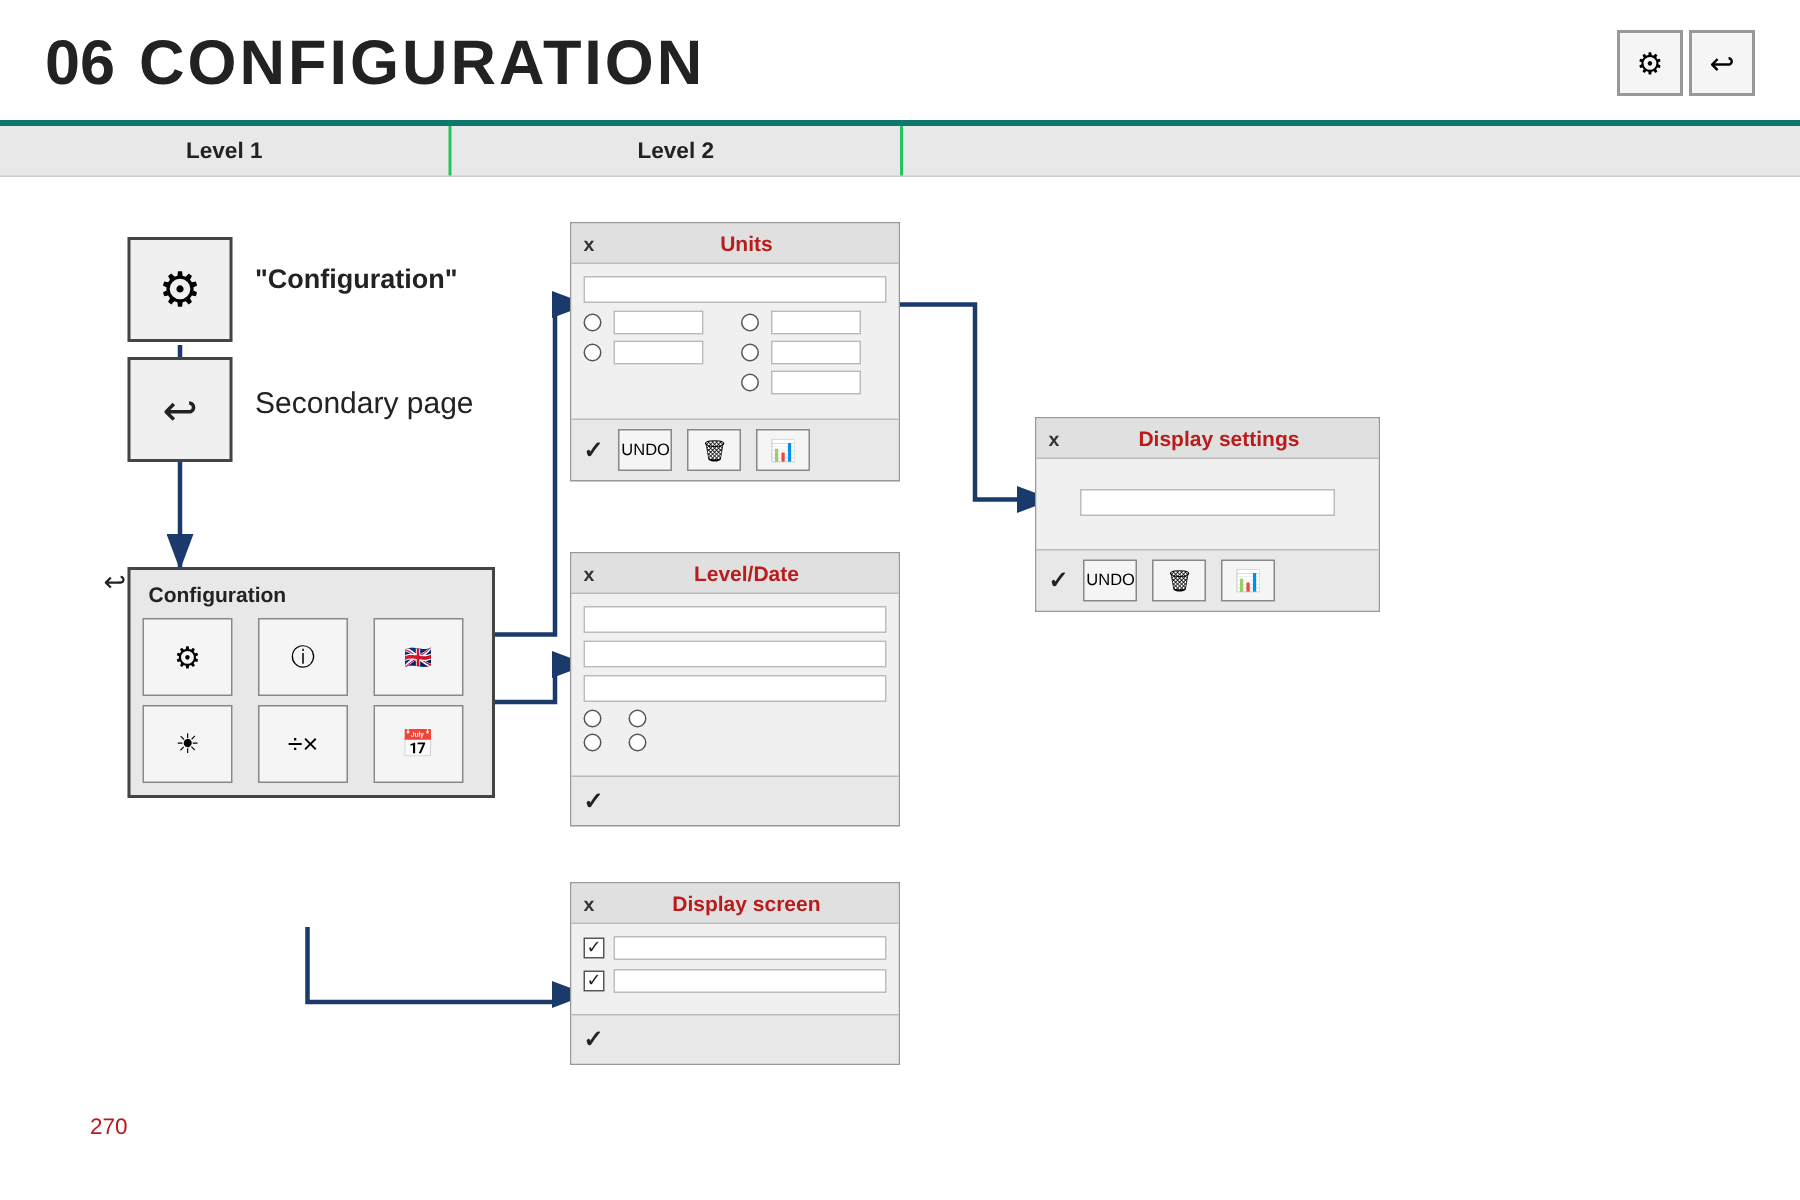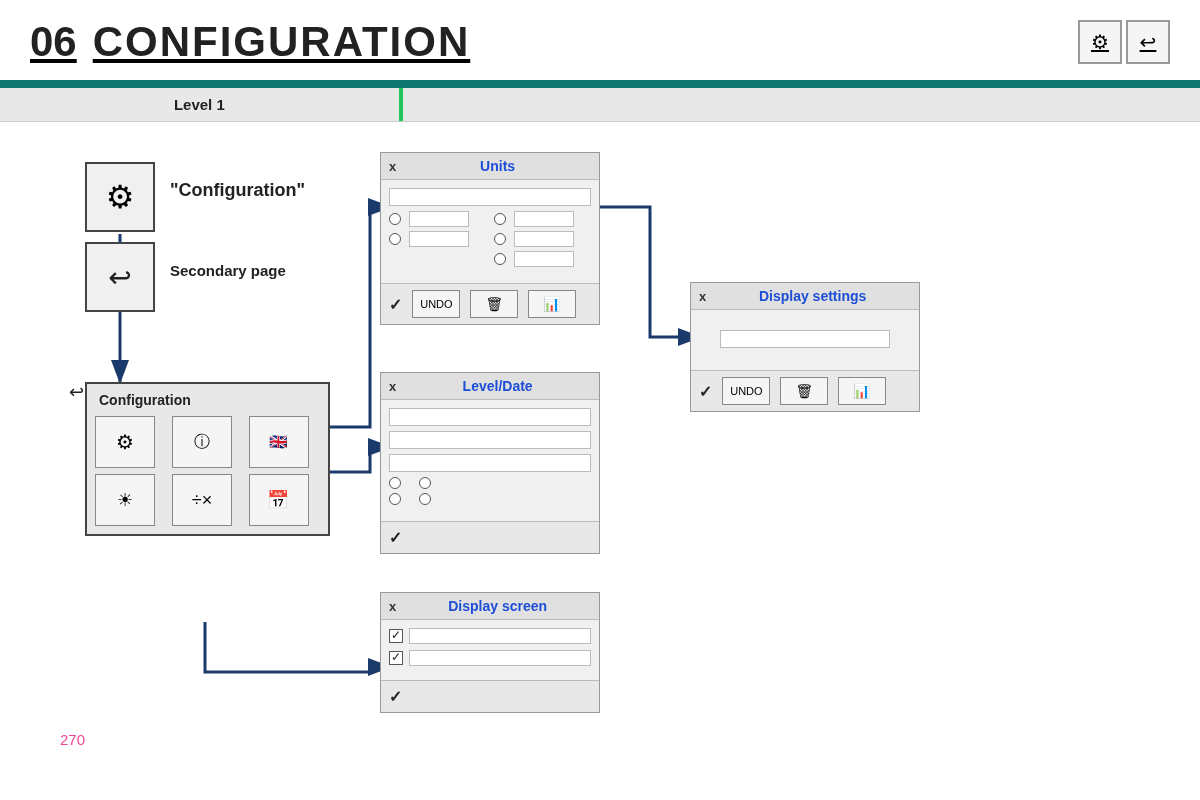--- a/index.html
+++ b/index.html
@@ -8,27 +8,26 @@
       background: #fff;
       width: 1200px;
       height: 800px;
       overflow: hidden;
       position: relative;
     }
 
     
     .header {
       background: #fff;
-      border-bottom: 8px solid #0f766e;
+      border-bottom: 4px solid #0f766e;
       padding: 18px 30px 14px 30px;
       display: flex;
       align-items: center;
       justify-content: space-between;
       position: relative;
-      text-decoration: underline;
     }
     .header-title-area {
       display: flex;
       align-items: baseline;
       gap: 16px;
     }
     .header-number {
       font-size: 42px;
       font-weight: bold;
       color: #222;
@@ -59,21 +58,21 @@
       display: flex;
       background: #e8e8e8;
       border-bottom: 1px solid #ccc;
     }
     .level-cell {
       flex: 1;
       text-align: center;
       padding: 8px 0;
       font-weight: bold;
       font-size: 15px;
-      border-right: 4px solid #22c55e;
+      border-right: 2px solid #22c55e;
       color: #222;
     }
     .level-cell:last-child { border-right: none; flex: 2; }
 
     
     .main {
       padding: 20px 30px;
       position: relative;
       height: calc(800px - 130px);
     }
@@ -113,22 +112,22 @@
       background: #f0f0f0;
       display: flex;
       align-items: center;
       justify-content: center;
       font-size: 26px;
       color: #222;
     }
     .l1-secondary-label {
       position: absolute;
       left: 140px; top: 120px;
-      font-size: 15px;
-      font-weight: bold;
+      font-size: 20px;
+      font-weight: normal;
       color: #222;
       text-align: center;
     }
 
     
     .config-panel {
       position: absolute;
       left: 55px; top: 230px;
       width: 245px;
       border: 2px solid #444;
@@ -181,21 +180,21 @@
     .dialog-x {
       font-size: 13px;
       font-weight: bold;
       color: #333;
     }
     .dialog-title {
       font-size: 14px;
       font-weight: bold;
       flex: 1;
       text-align: center;
-      color: #1d4ed8;
+      color: #b91c1c;
     }
     .dialog-body {
       padding: 8px;
       background: #f0f0f0;
     }
     .dialog-input {
       width: 100%;
       height: 18px;
       background: #fff;
       border: 1px solid #bbb;
@@ -226,45 +225,45 @@
       padding: 6px 8px;
       border-top: 1px solid #bbb;
       background: #e8e8e8;
     }
     .dialog-check {
       font-size: 16px;
       color: #222;
       font-weight: bold;
     }
     .dialog-action-icon {
-      width: 48px; height: 28px;
+      width: 36px; height: 28px;
       border: 1px solid #888;
       background: #f5f5f5;
       display: flex;
       align-items: center;
       justify-content: center;
       font-size: 14px;
     }
 
     
     .arrow-svg {
       position: absolute;
       top: 0; left: 0;
       width: 100%;
       height: 100%;
       pointer-events: none;
     }
 
     
     .page-number {
       position: absolute;
-      bottom: 24px;
+      bottom: 8px;
       left: 30px;
       font-size: 15px;
-      color: #ec4899;
+      color: #b91c1c;
     }
 
     
     .units-dialog {
       left: 350px; top: 10px;
       width: 220px;
     }
 
     
     .timedate-dialog {
@@ -308,20 +307,21 @@
     <span class="header-title">CONFIGURATION</span>
   </div>
   <div class="header-icons">
     <div class="header-icon-box">⚙</div>
     <div class="header-icon-box">↩</div>
   </div>
 </div>
 
 <div class="level-bar">
   <div class="level-cell">Level 1</div>
+  <div class="level-cell">Level 2</div>
   <div class="level-cell"></div>
 </div>
 
 <div class="main">
   <div class="diagram">
 
     <svg class="arrow-svg">
 
       <defs>
         <marker id="arrowhead" markerWidth="8" markerHeight="6" refX="8" refY="3" orient="auto">

